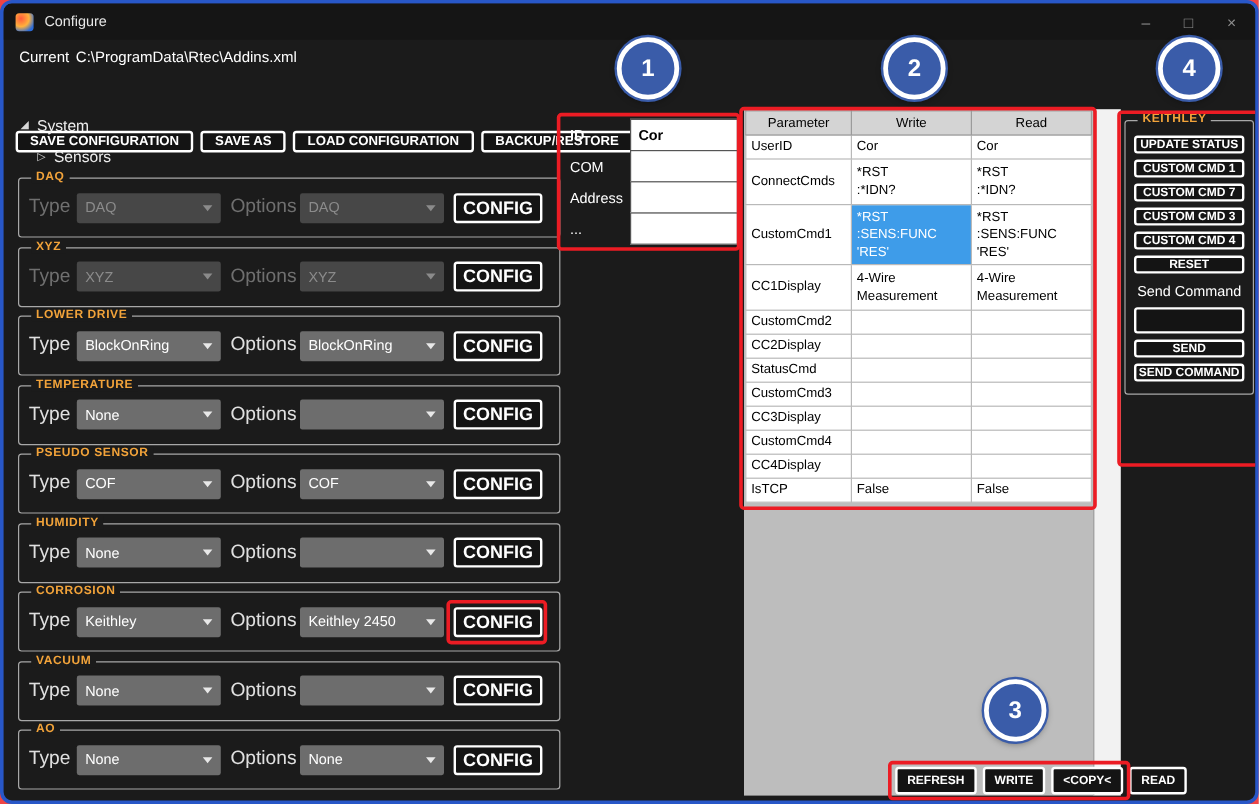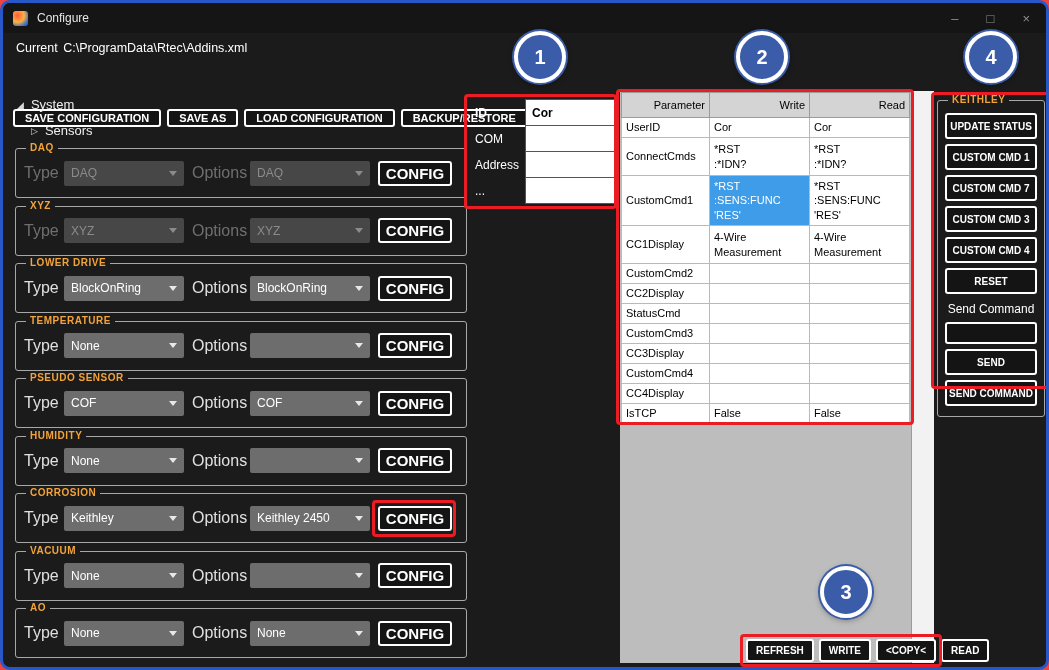--- a/index.html
+++ b/index.html
@@ -61,41 +61,41 @@
   .idt-label { width:50px; color:#fff; font-size:12px; display:flex; align-items:center; }
   .idt-row.hdr .idt-label { font-weight:bold; }
   .idt-value { width:90px; background:#fff; border:1px solid #555; color:#000; font-weight:bold;
                font-size:12px; padding:2px 6px; display:flex; align-items:center; cursor:text; }
 
   
   .graypanel { position:absolute; left:617px; top:88px; width:291px; height:572px;
                background:#bdbdbd; }
   table.ptable { border-collapse:collapse; table-layout:fixed; width:288px; margin:1px;
                  background:#fff; }
-  .ptable th { background:#d4d4d4; font-weight:normal; text-align:right; padding:1px 4px;
-               border:1px solid #9b9b9b; font-size:11px; color:#000; height:25px;margin-left:30px; }
+  .ptable th { background:#d4d4d4; font-weight:normal; text-align:center; padding:1px 4px;
+               border:1px solid #9b9b9b; font-size:11px; color:#000; height:20px;margin-left:30px; }
   .ptable td { background:#fff; padding:1px 4px; border:1px solid #b9b9b9; font-size:11px;
                color:#000; white-space:pre-line; vertical-align:middle; overflow:hidden;
                line-height:1.3; }
   .ptable tr.h20 td { height:20px; }
   .ptable tr.h38 td { height:38px; }
   .ptable tr.h50 td { height:50px; }
   .ptable td.sel { background:#3E9CE9; color:#fff; }
 
   .scrollstrip { position:absolute; left:908px; top:88px; width:23px; height:572px;
                  background:#f2f2f2; border-left:1px solid #9b9b9b; cursor:pointer; }
 
   .actions { position:absolute; left:743px; top:636px; display:flex; gap:5px; }
   .actions .btn { height:23px; font-size:10px; padding:0 8px; }
 
   
   .keithley { position:absolute; left:934px; top:97px; width:108px; border:1px solid #a8a8a8;
               border-radius:3px; padding:12px 7px 10px; display:flex; flex-direction:column;
               gap:5px; }
-  .keithley .btn { height:26px; font-size:10px; width:100%; }
+  .keithley .btn { height:15px; font-size:10px; width:100%; }
   .send-label { color:#fff; font-size:12px; text-align:center; margin-top:3px; height:15px; }
   .send-input { width:100%; height:22px; background:#141414; border:2px solid #fff;
                 border-radius:3px; color:#fff; font-size:11px; padding:0 4px;
                 font-family:inherit; }
 
   
   .rbox { position:absolute; border:3px solid #EC1C24; border-radius:4px; pointer-events:none;
           z-index:40; }
   .badge { position:absolute; width:52px; height:52px; border-radius:50%; background:#3A5CA9;
            border:4px solid #fff; box-shadow:0 0 0 2px #3A5CA9, 0 2px 6px rgba(0,0,0,.4);

